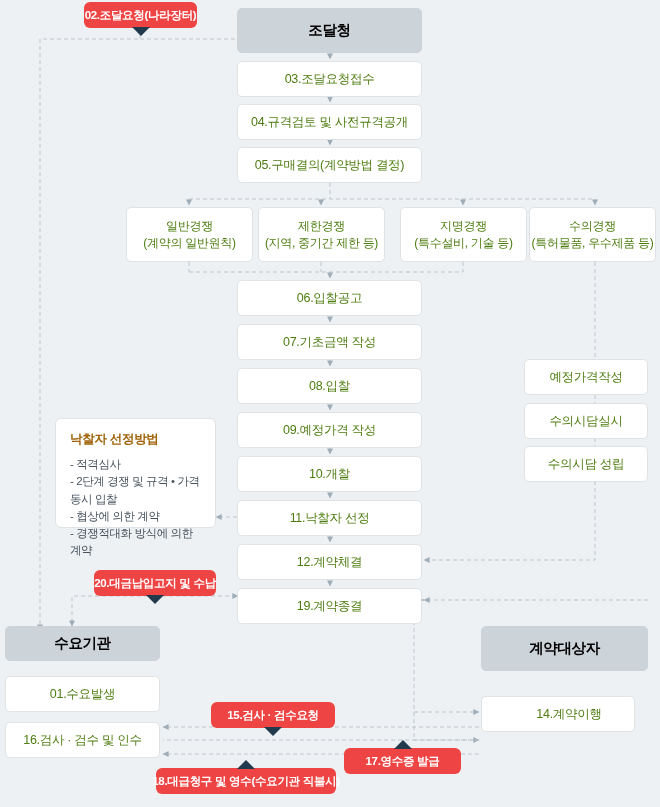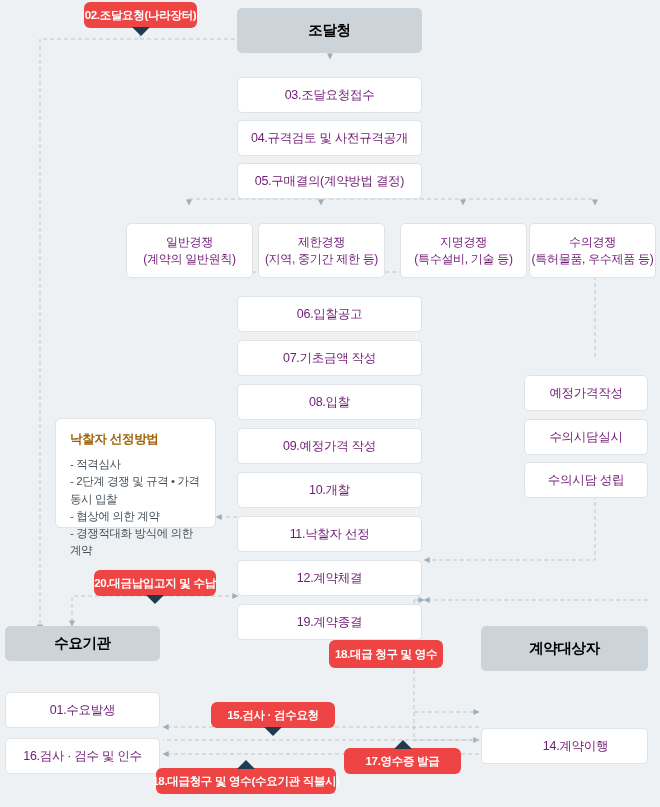--- a/index.html
+++ b/index.html
@@ -22,23 +22,22 @@
     box-sizing:border-box;
     background:#ffffff;
     border:1px solid #dfe3e6;
     border-radius:5px;
     display:flex;
     align-items:center;
     justify-content:center;
     text-align:center;
     font-size:12.5px;
     line-height:1.35;
-    color:#701a75;
+    color:#4d7c0f;
     letter-spacing:-0.3px;
-    margin-top:16px;
   }
   .node.two-line{font-size:12px;}
   .lane-head{
     position:absolute;
     box-sizing:border-box;
     background:#ccd3d9;
     border:1px solid #ccd3d9;
     border-radius:5px;
     display:flex;
     align-items:center;
@@ -225,27 +224,26 @@
       <li>- 2단계 경쟁 및 규격 • 가격
    동시 입찰</li>
       <li>- 협상에 의한 계약</li>
       <li>- 경쟁적대화 방식에 의한 계약</li>
     </ul>
   </div>
 
   <div class="node" style="left:5px;top:676px;width:155px;height:36px;">01.수요발생</div>
   <div class="node" style="left:5px;top:722px;width:155px;height:36px;">16.검사 · 검수 및 인수</div>
 
-  <div class="node" style="left:481px;top:712px;width:167px;height:36px;padding-left:22px;">14.계약이행</div>
+  <div class="node" style="left:481px;top:696px;width:154px;height:36px;padding-left:22px;">14.계약이행</div>
 
   <div class="badge tail-down" style="left:84px;top:2px;width:113px;height:26px;">02.조달요청(나라장터)</div>
 
   <div class="badge tail-down" style="left:94px;top:570px;width:122px;height:26px;">20.대금납입고지 및 수납</div>
 
-  <div class="badge tail-none" style="left:329px;top:640px;width:114px;height:28px;">18.대급 청구 및 영수</div>
 
   <div class="badge tail-down" style="left:211px;top:702px;width:124px;height:26px;">15.검사 · 검수요청</div>
 
   <div class="badge tail-up" style="left:344px;top:748px;width:117px;height:26px;">17.영수증 발급</div>
 
   <div class="badge tail-up" style="left:156px;top:768px;width:180px;height:26px;">18.대급청구 및 영수(수요기관 직불시)</div>
 
 </div>
 
 </body></html>

